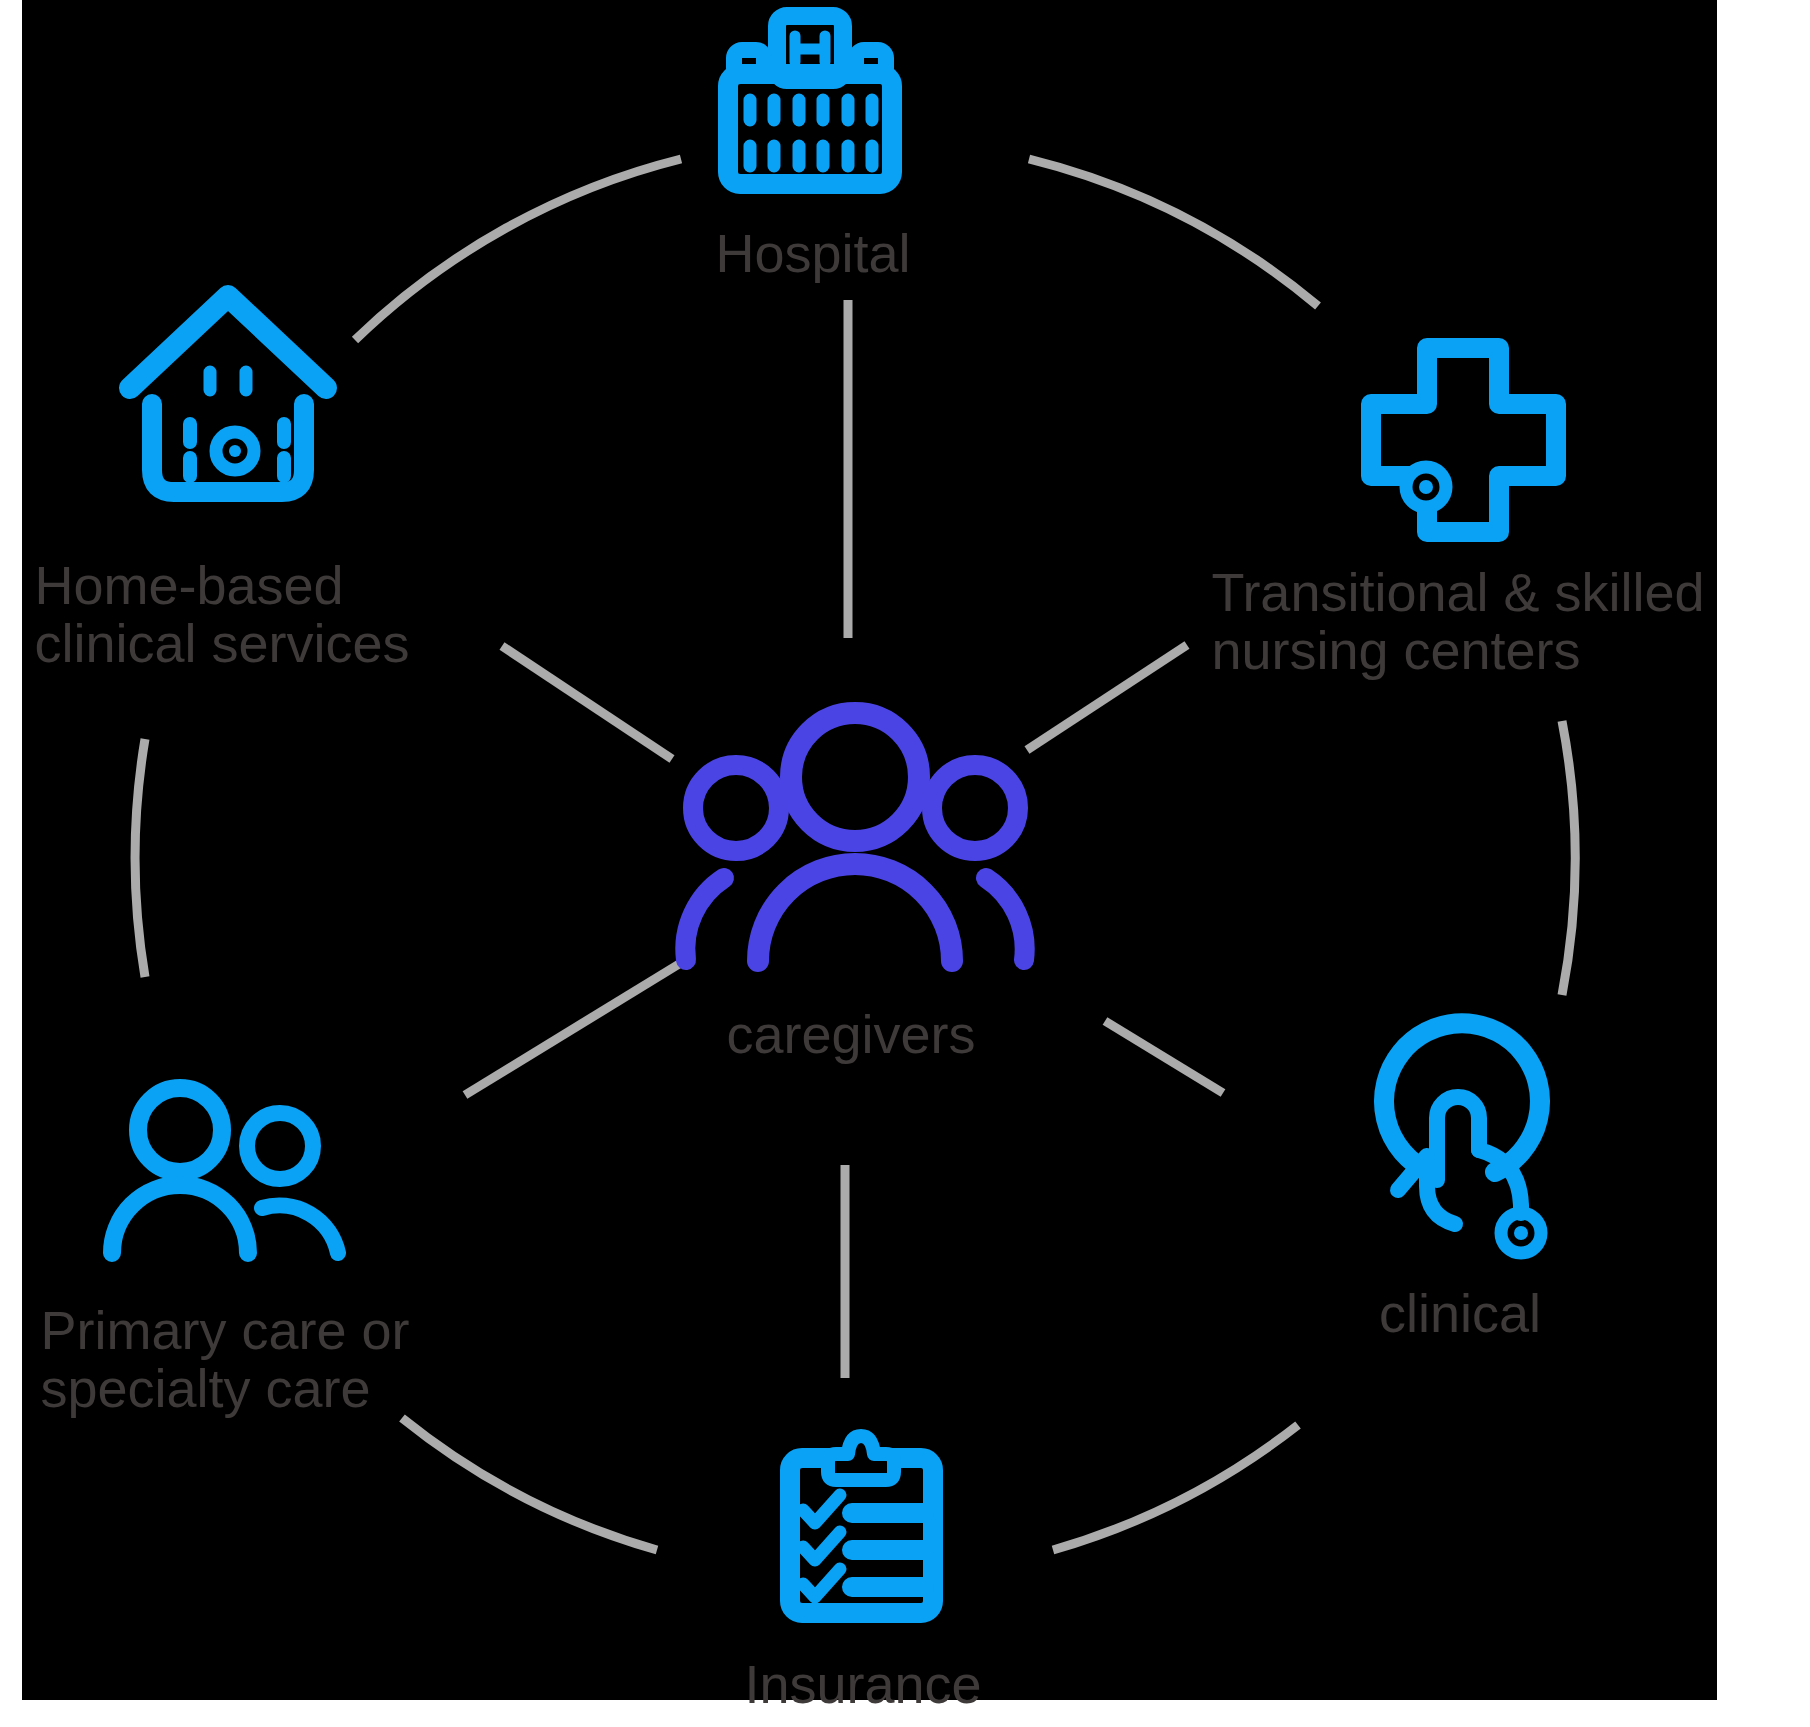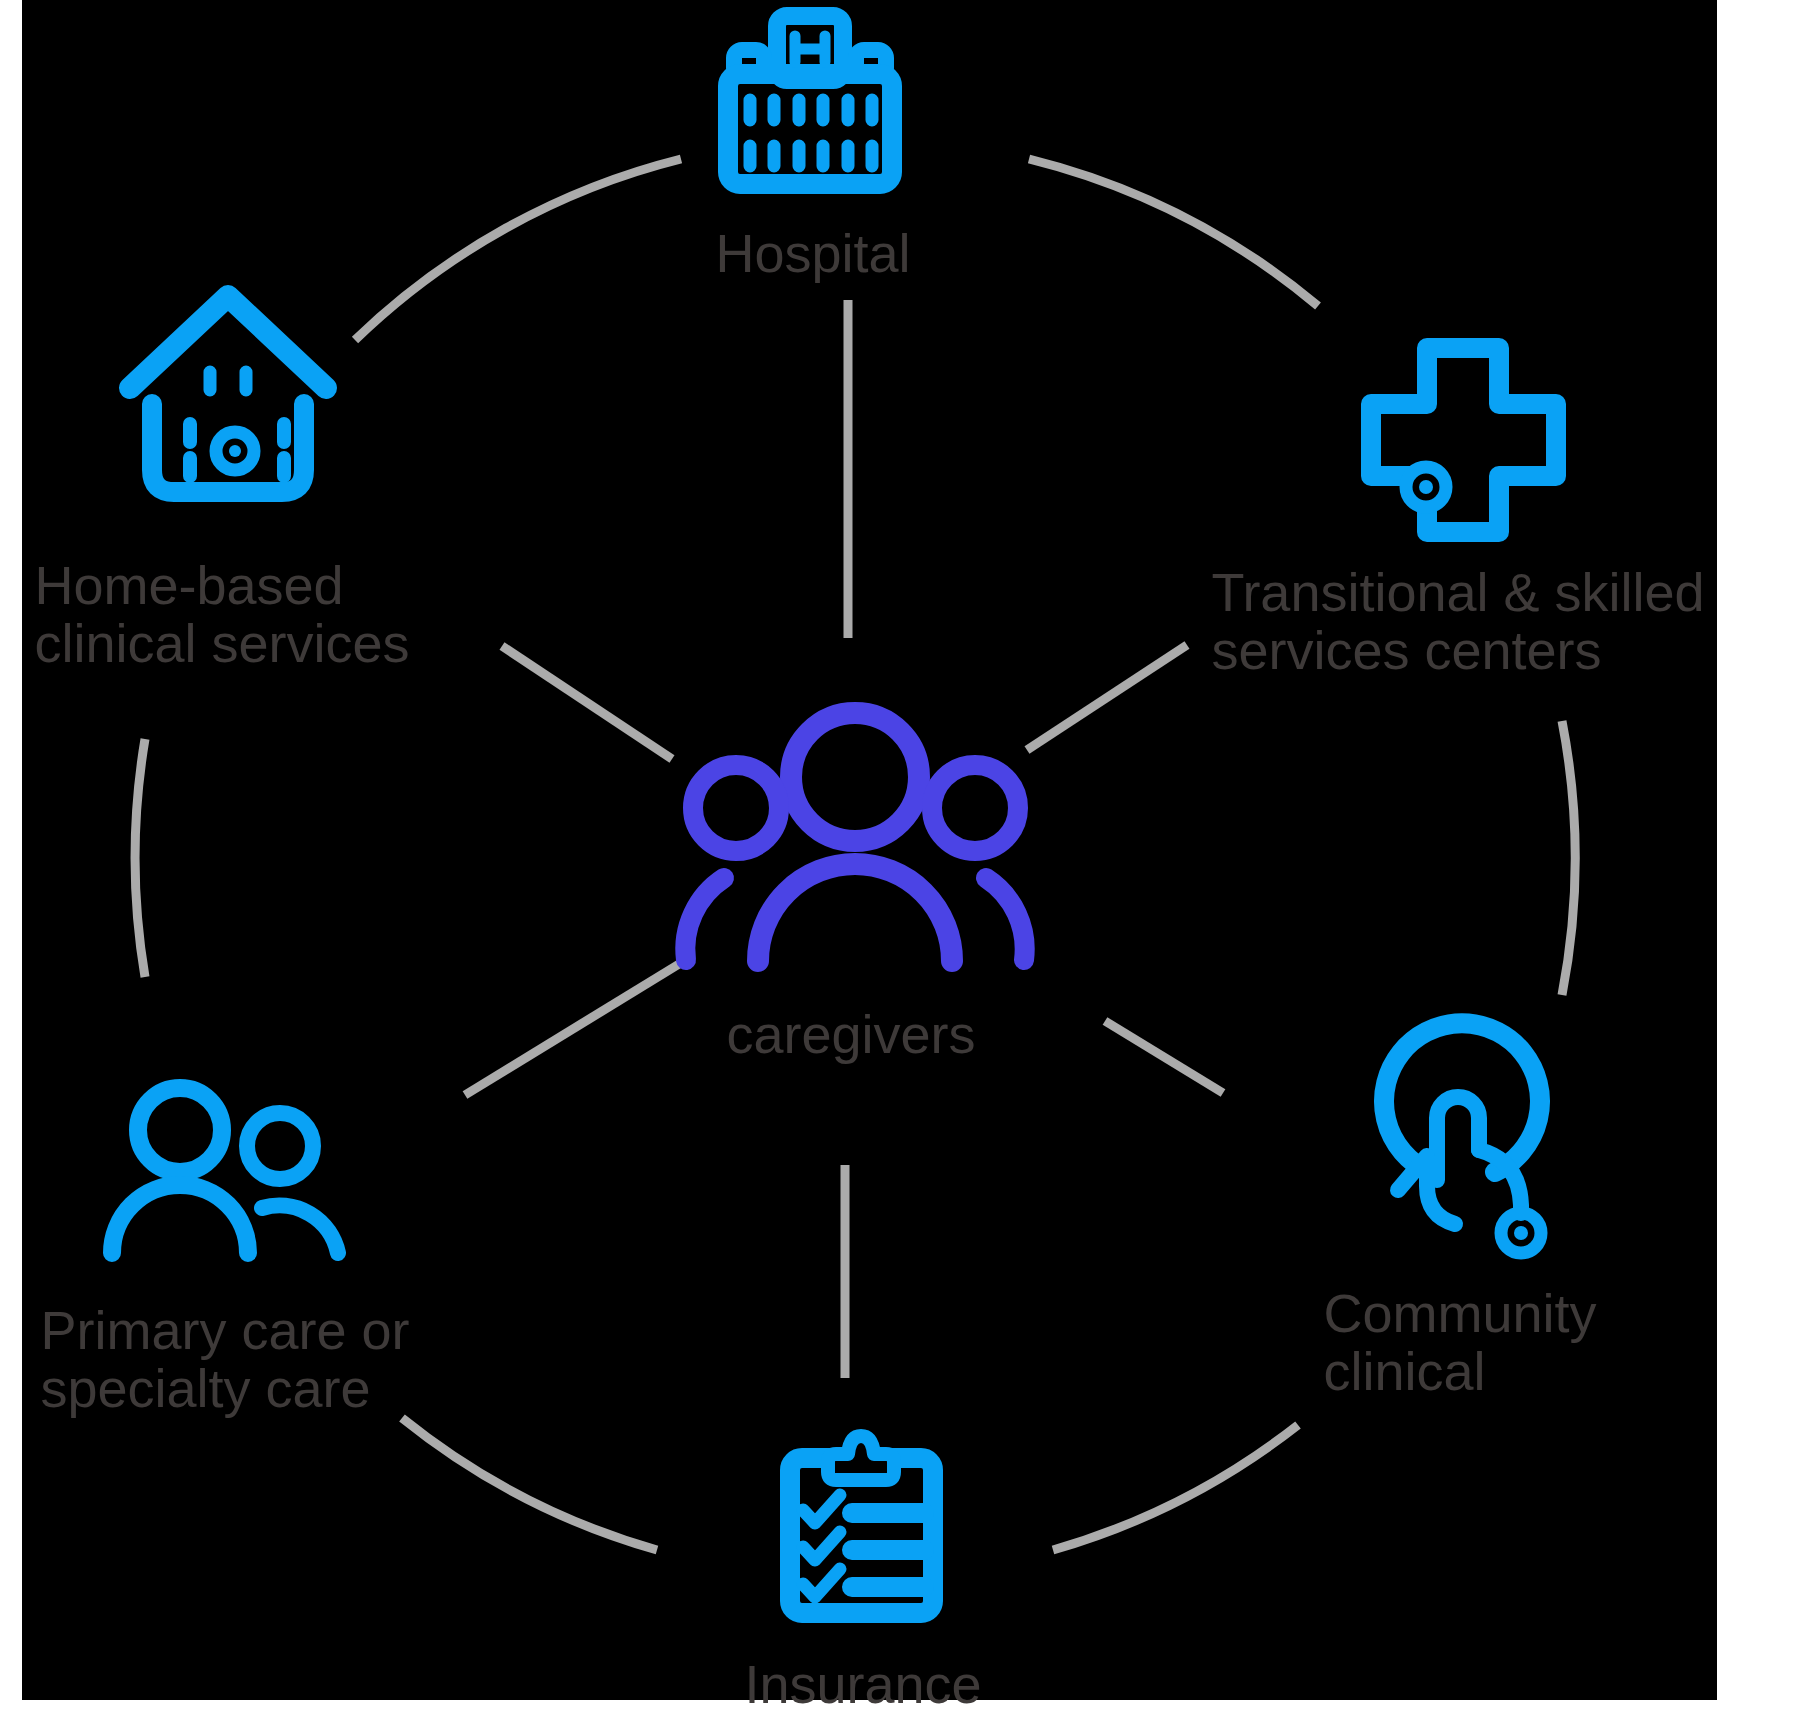--- a/index.html
+++ b/index.html
@@ -119,33 +119,32 @@
     <div>Hospital</div>
   </div>
 
   <div class="label" style="left:222px;top:556px;">
     <div>Home-based</div>
     <div>clinical services</div>
   </div>
 
   <div class="label" style="left:1458px;top:563px;">
     <div>Transitional &amp; skilled</div>
-    <div>services centers</div>
+    <div>nursing centers</div>
   </div>
 
   <div class="label" style="left:851px;top:1005px;">
     <div>caregivers</div>
   </div>
 
   <div class="label" style="left:225px;top:1285px;margin-top:16px;">
     <div>Primary care or</div>
     <div>specialty care</div>
   </div>
 
   <div class="label" style="left:1460px;top:1284px;">
-    <div>Community</div>
     <div>clinical</div>
   </div>
 
   <div class="label" style="left:863px;top:1655px;">
     <div>Insurance</div>
   </div>
 </div>
 
 </body></html>

